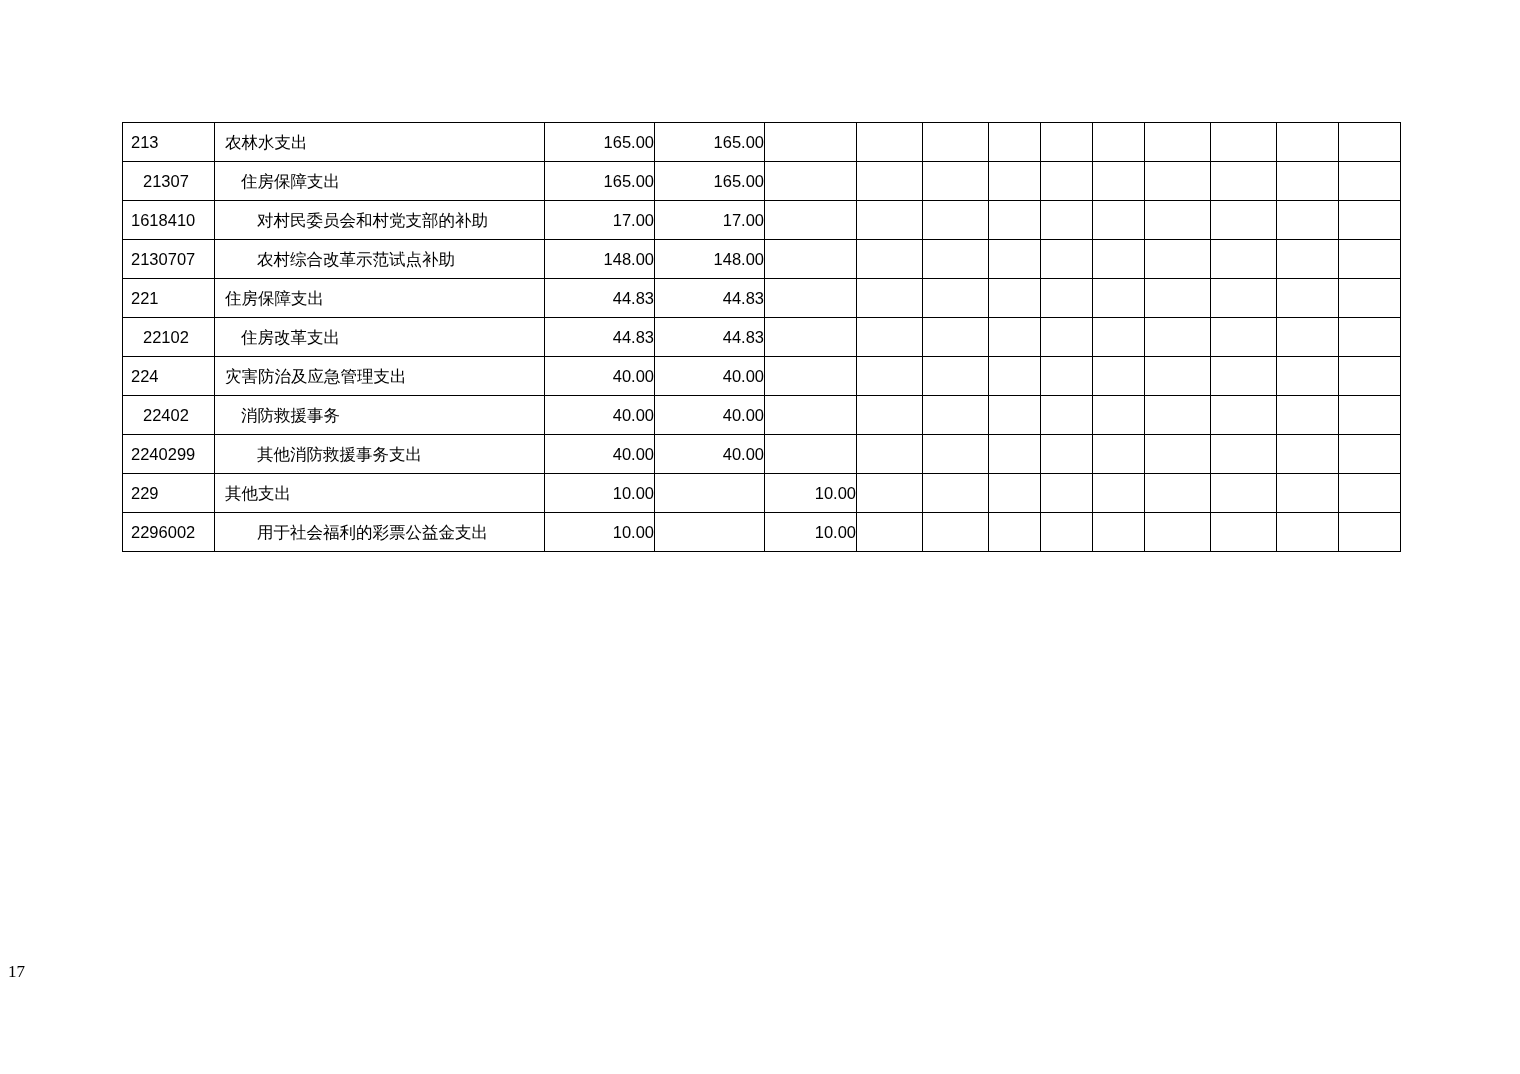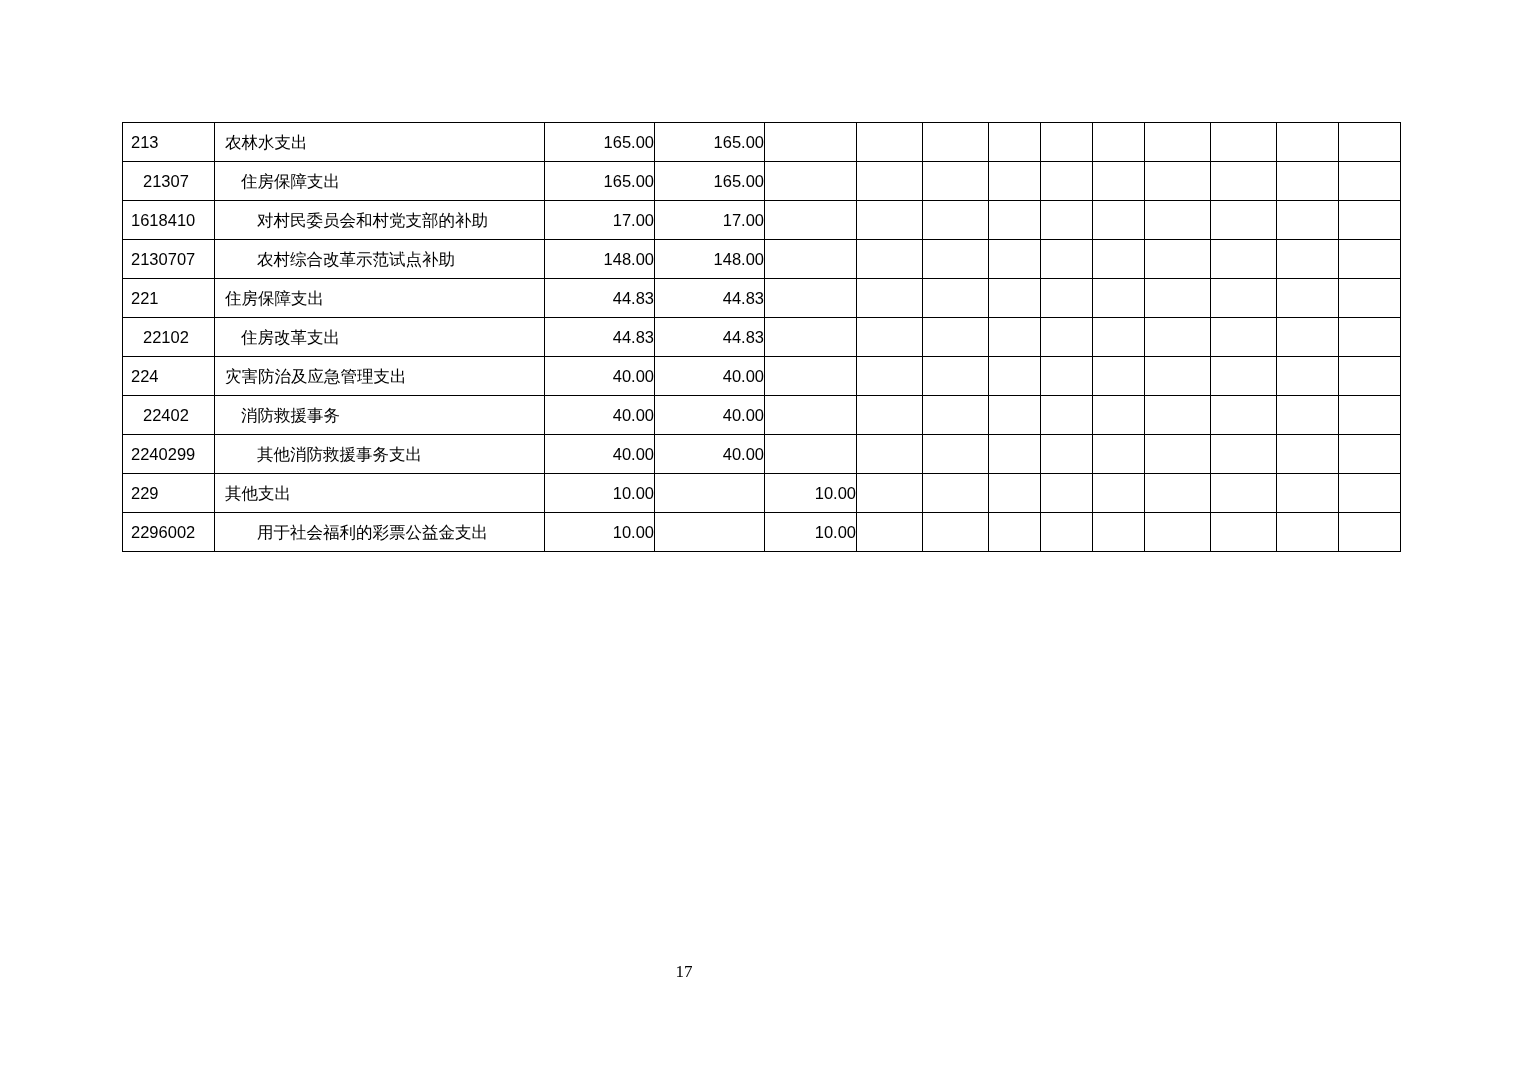--- a/index.html
+++ b/index.html
@@ -57,24 +57,24 @@
   td.name.lvl4 { padding-left: 42px; }
   td.num {
     text-align: right;
     padding-right: 12px;
   }
   td.blank {
     text-align: center;
   }
   .page-number {
     position: absolute;
-    left: 0;
+    left: 8px;
     top: 962px;
     width: 1368px;
-    text-align: center;
+    text-align: left;
     font-size: 17px;
     font-family: "Liberation Serif", serif;
   }
 </style>
 </head>
 <body>
 
 <div class="page">
 
   <div class="table-wrap">

